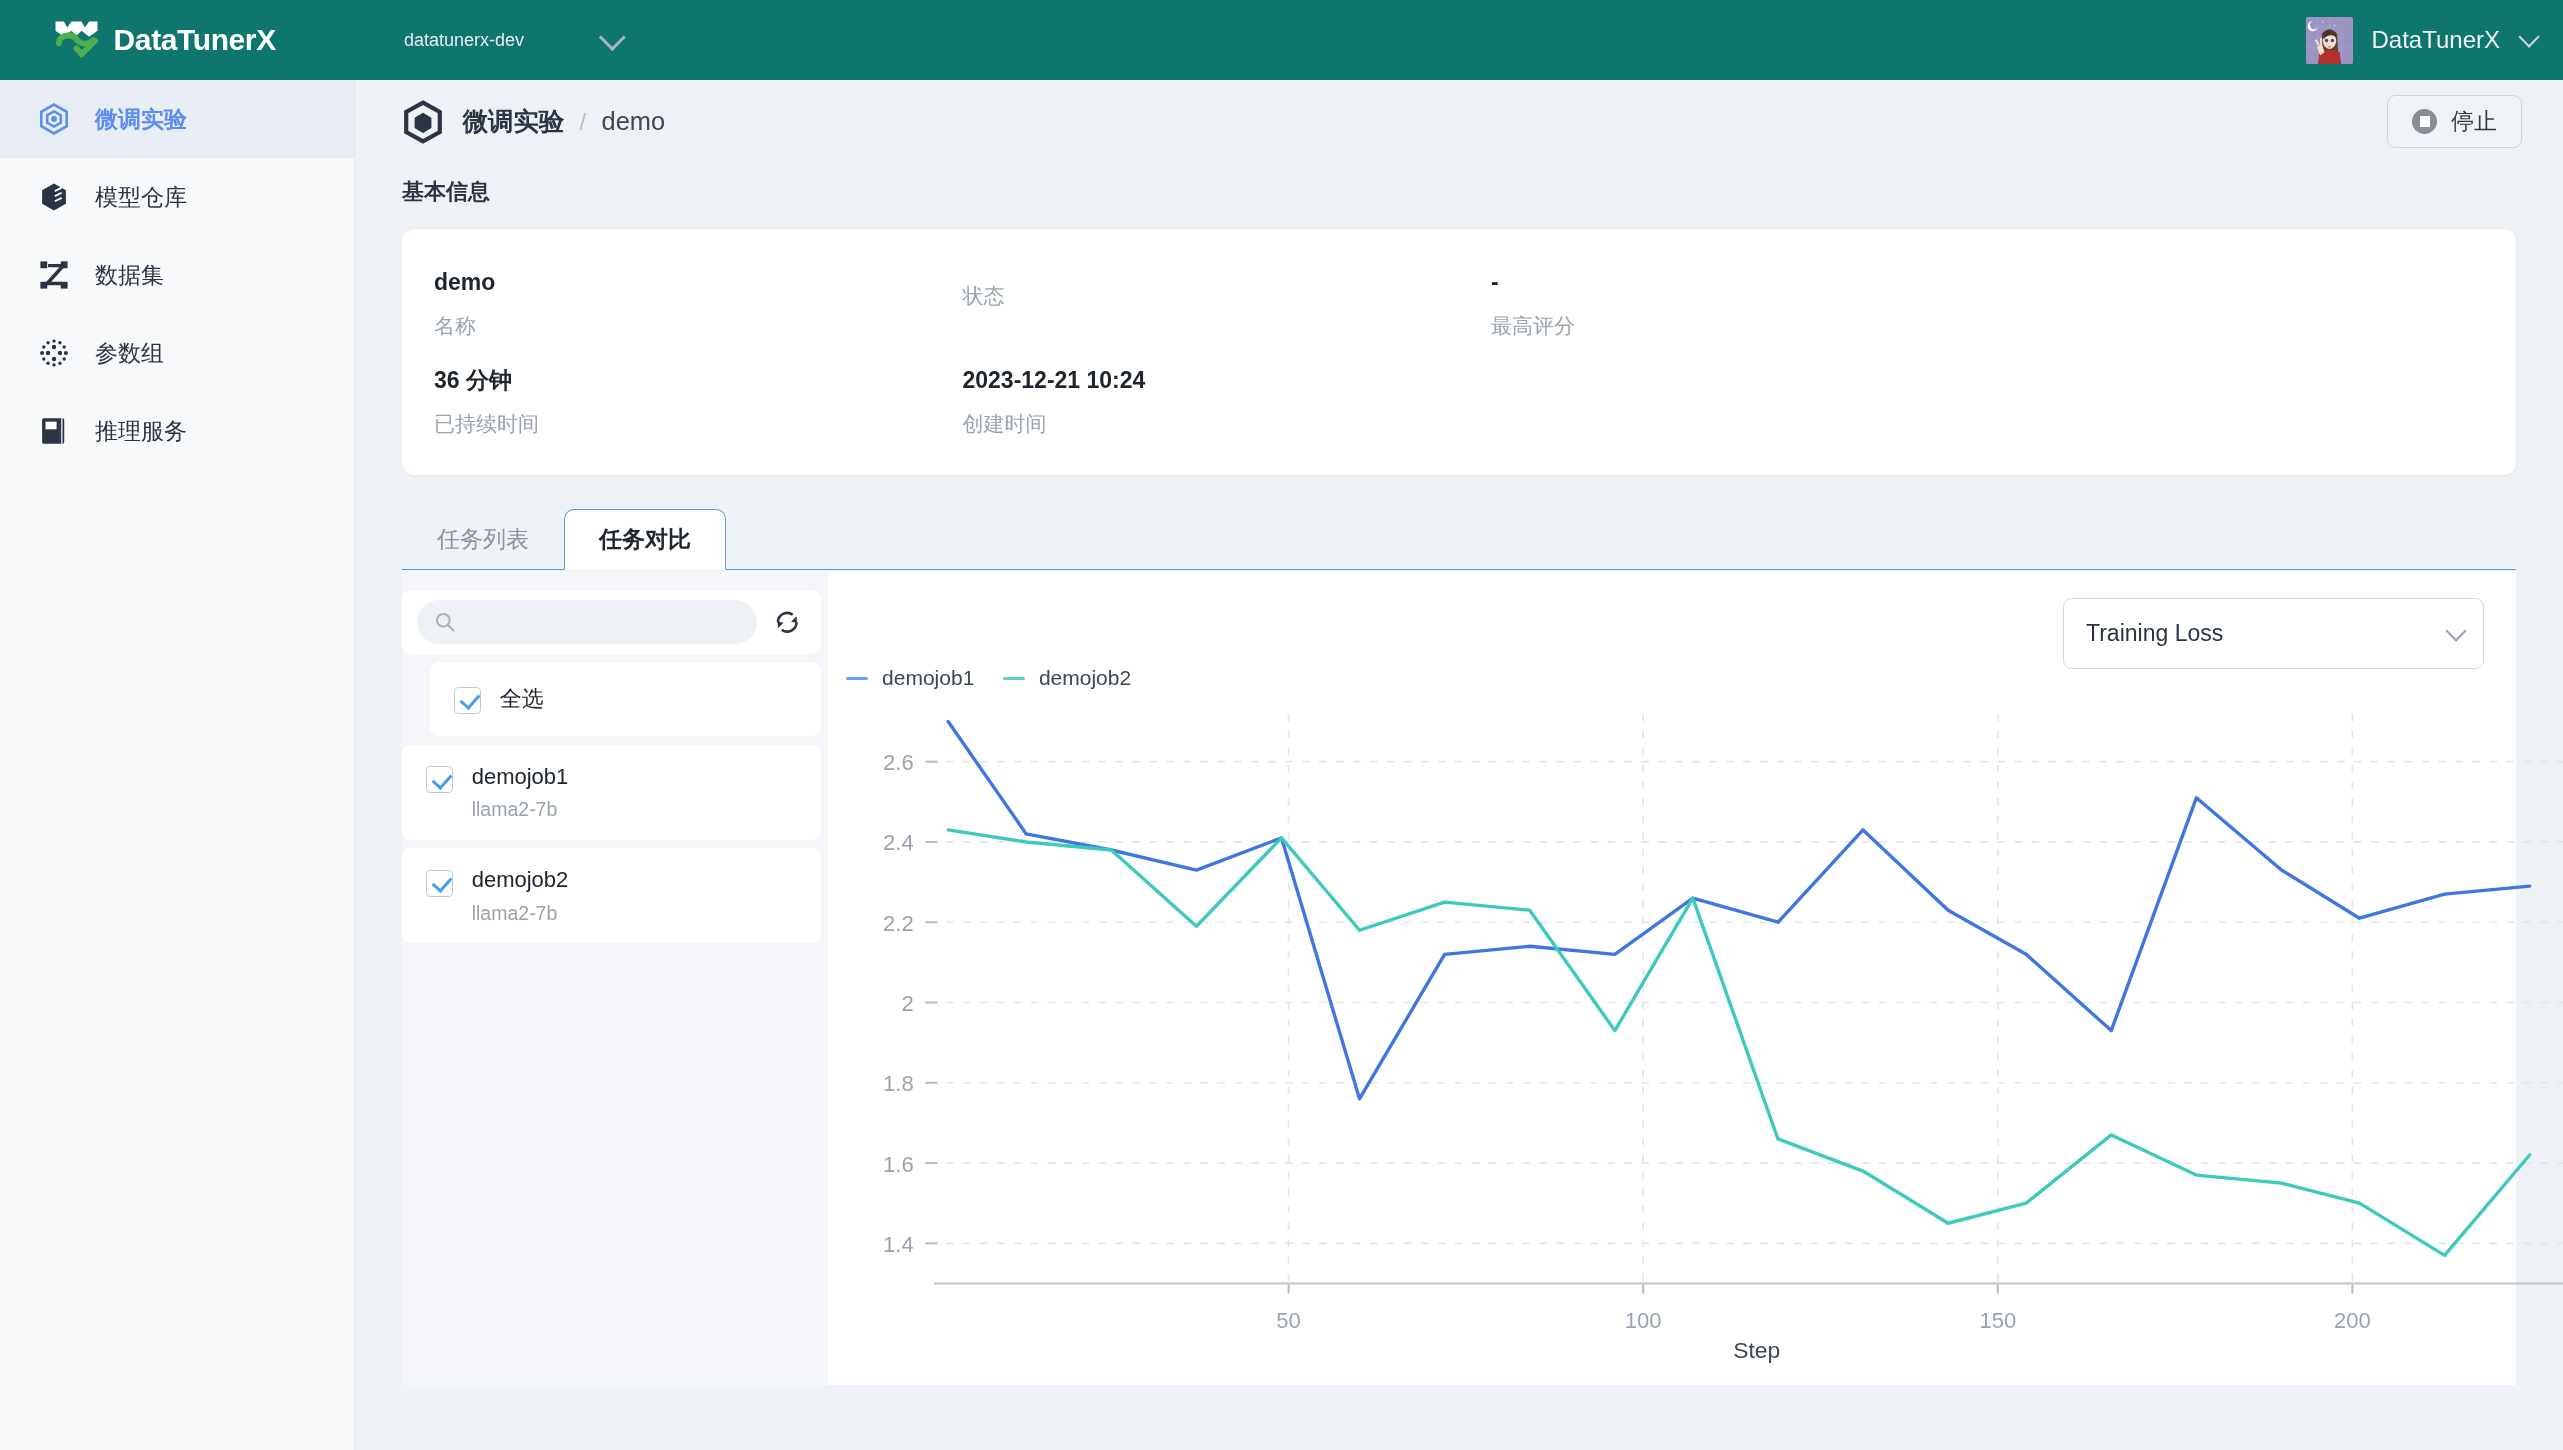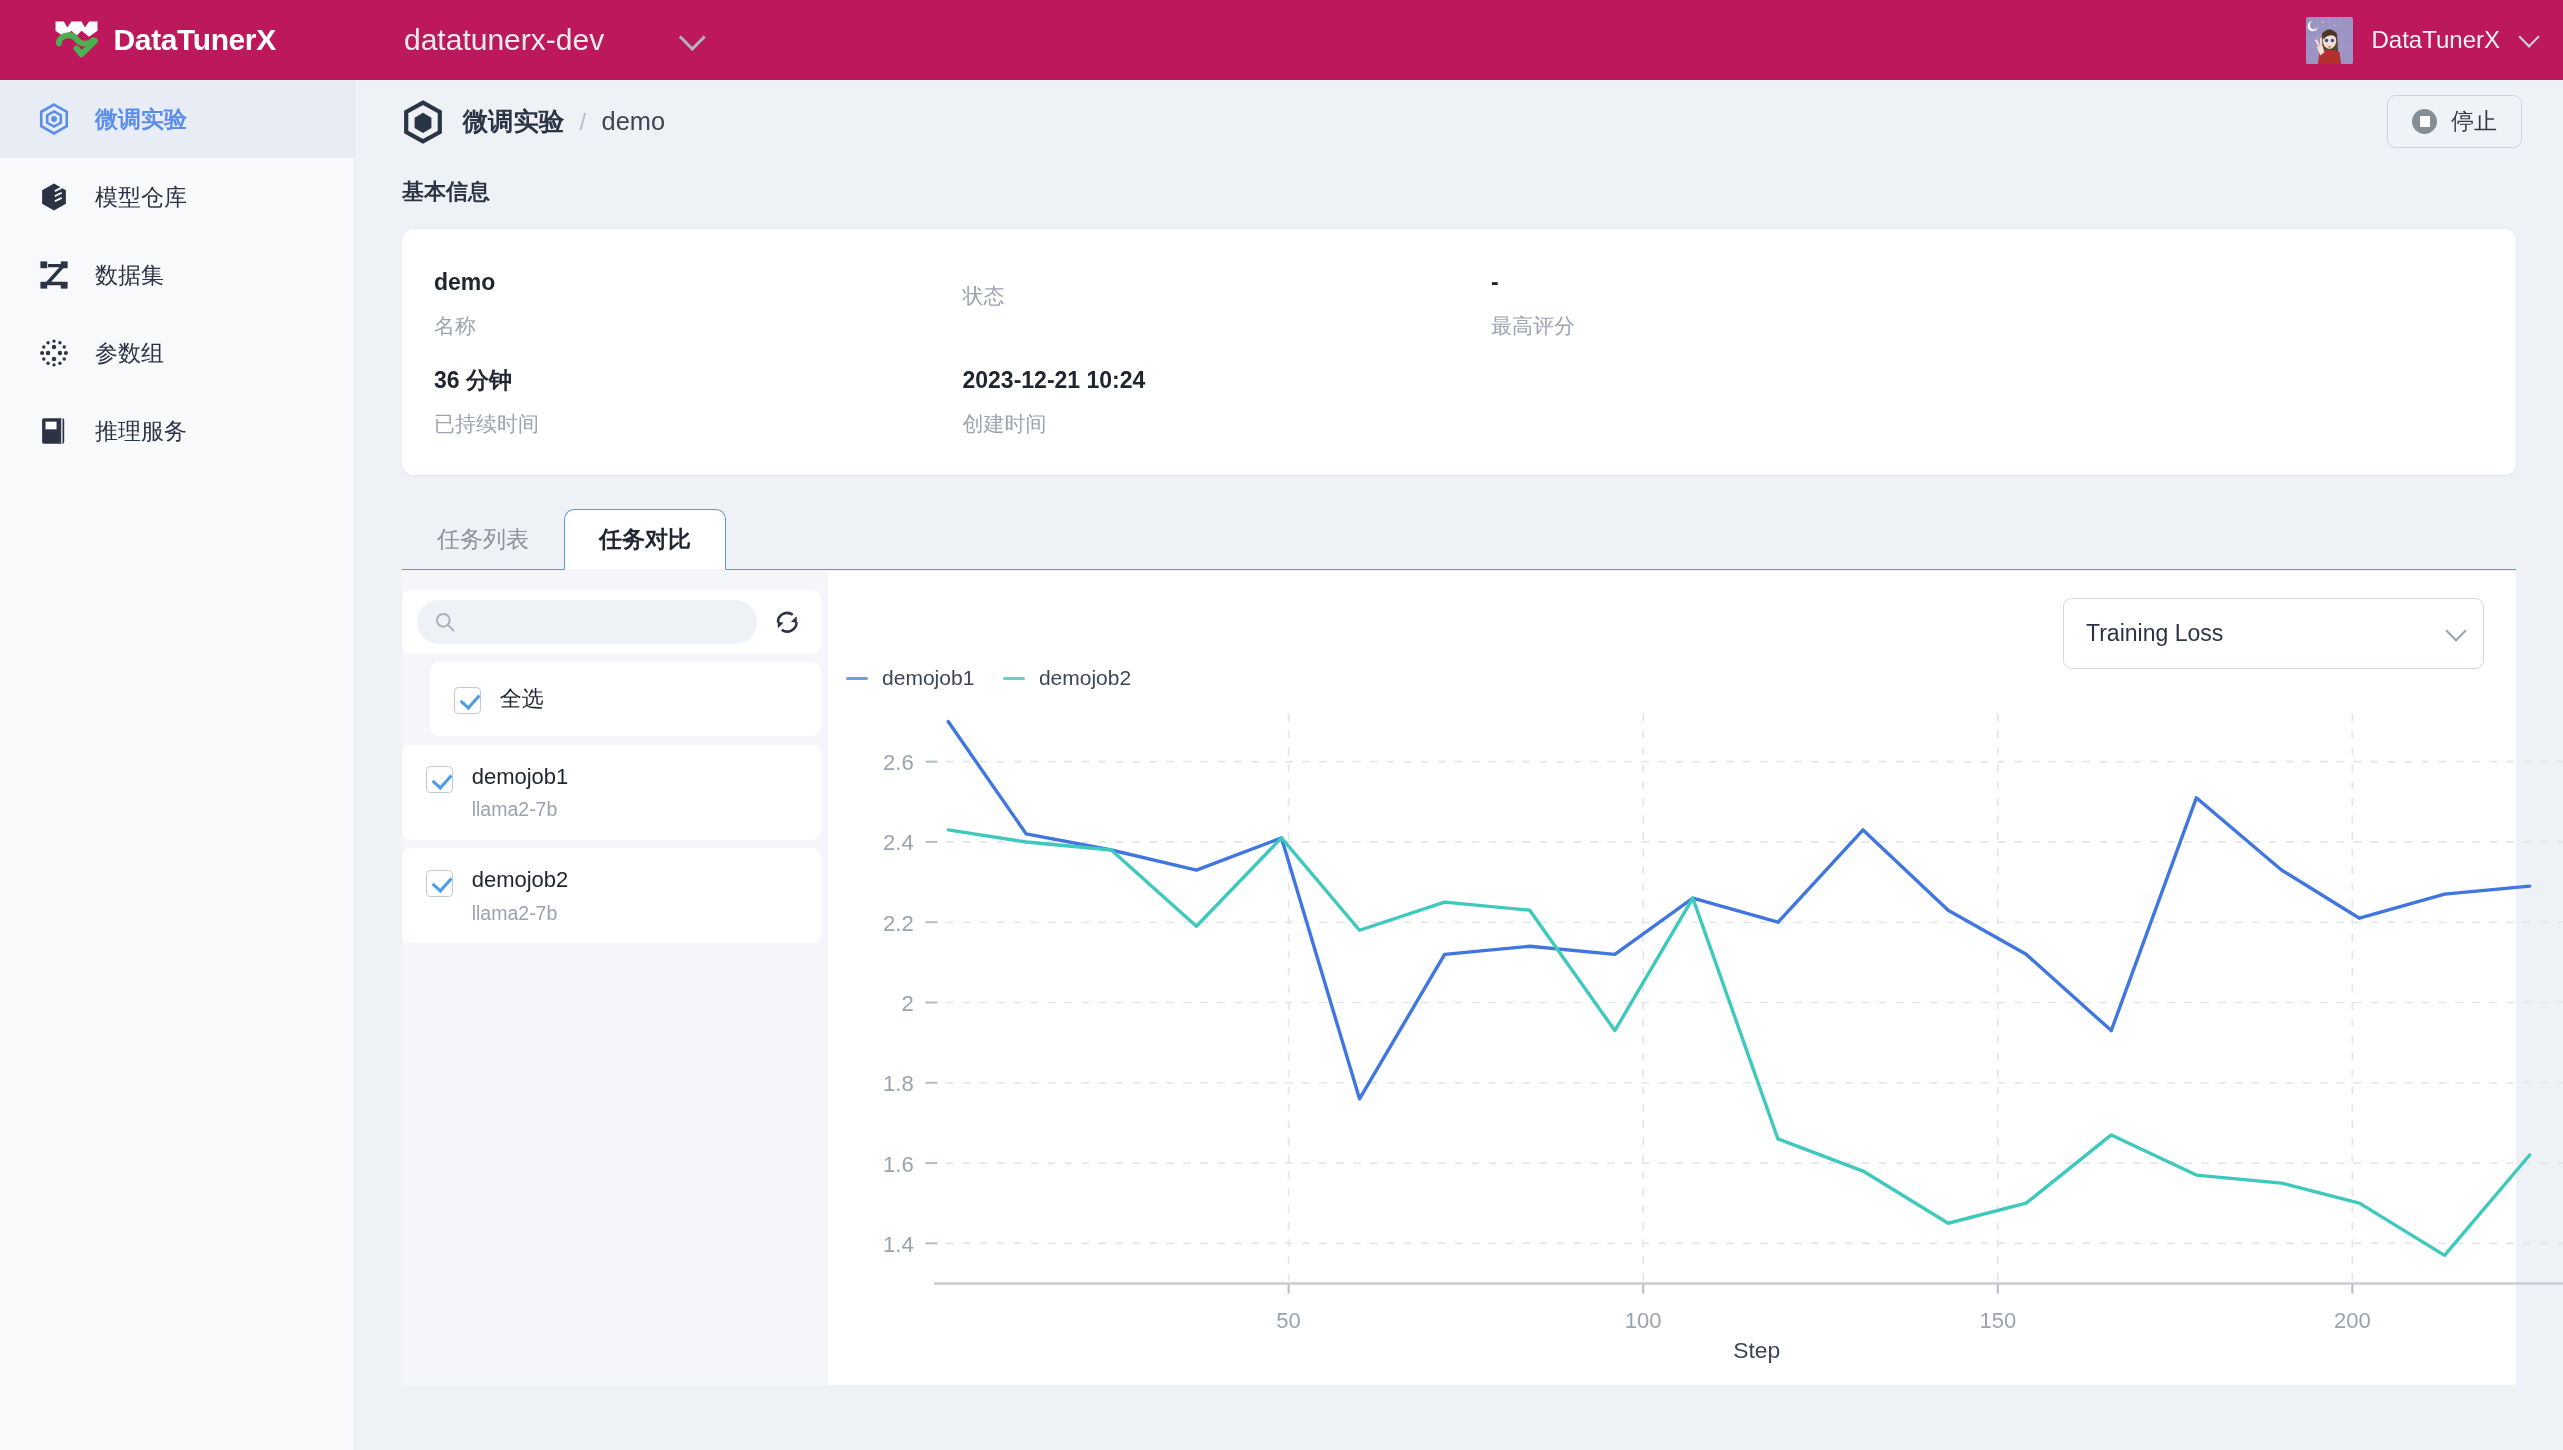--- a/index.html
+++ b/index.html
@@ -7,36 +7,36 @@
     width: 2563px; height: 1450px;
     background: #eef1f5;
     font-family: "Liberation Sans", "DejaVu Sans", sans-serif;
     overflow: hidden;
   }
 
   
   .topbar {
     position: absolute; left: 0; top: 0;
     width: 2563px; height: 80px;
-    background: #be185d;
+    background: #0f766e;
     display: flex; align-items: center;
   }
   .brand {
     display: flex; align-items: center; gap: 13.6px;
     width: 355px; padding-left: 53px;
   }
   .brand-logo { width: 47px; height: 44px; flex: 0 0 auto; }
   .brand-name {
     color: #ffffff; font-size: 30px; font-weight: bold; letter-spacing: -0.4px;
   }
   .ns-select {
     display: flex; align-items: center; gap: 76px;
     margin-left: 49px; cursor: pointer;
   }
-  .ns-name { color: #e9ecef; font-size: 30px; }
+  .ns-name { color: #e9ecef; font-size: 18px; }
   .chev {
     width: 18.7px; height: 18.7px;
     border-right: 3px solid #adb5bd; border-bottom: 3px solid #adb5bd;
     transform: rotate(45deg) translateY(-4.2px);
   }
   .topbar-right {
     position: absolute; right: 29px; top: 0; height: 80px;
     display: flex; align-items: center; gap: 18.7px; cursor: pointer;
   }
   .avatar {

